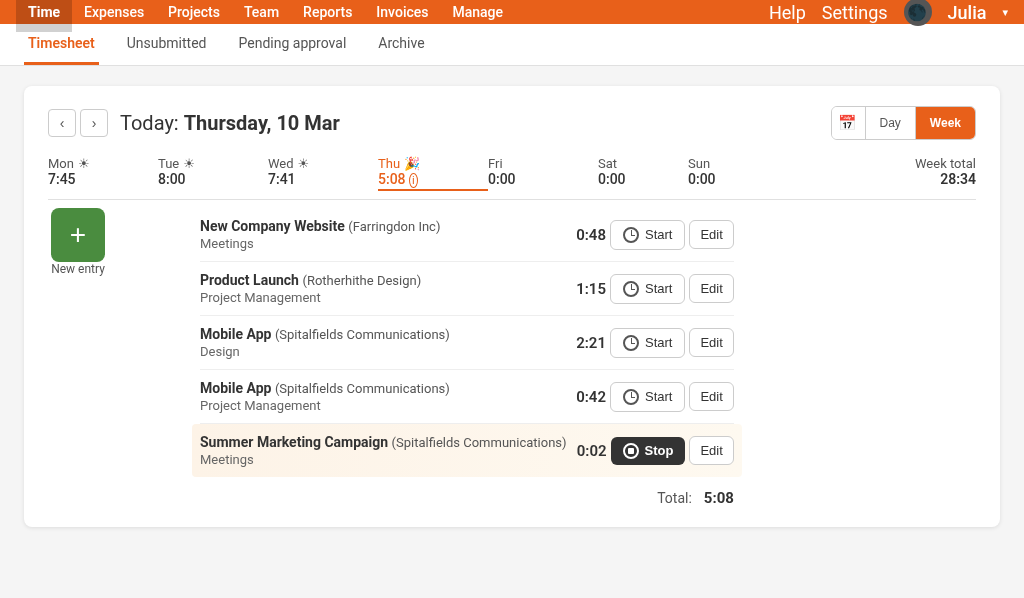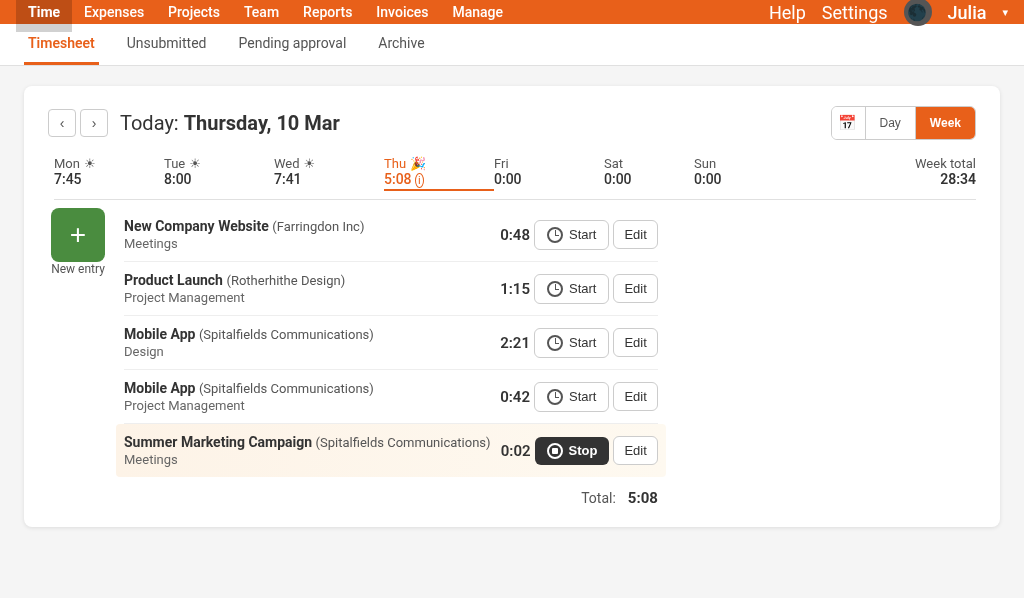--- a/index.html
+++ b/index.html
@@ -163,21 +163,20 @@
     }
     .view-btn:last-child { border-left: 1px solid #ccc; }
 
     
     .days-row {
       display: grid;
       grid-template-columns: 110px 110px 110px 110px 110px 90px 90px 1fr;
       border-bottom: 1px solid #e0e0e0;
       padding-bottom: 8px;
       margin-bottom: 8px;
-      margin-left: 6px;
     }
     .day-cell {
       display: flex;
       flex-direction: column;
     }
     .day-label {
       font-size: 13px;
       color: #555;
       display: flex;
       align-items: center;
@@ -226,20 +225,21 @@
     }
     .new-entry-label {
       font-size: 12px;
       color: #555;
       margin-top: 0;
       text-align: right;
     }
 
     
     .entries-area {
+      margin-left: 76px;
     }
 
     
     .entry-row {
       display: flex;
       align-items: center;
       padding: 10px 0;
       border-bottom: 1px solid #eee;
     }
     .entry-row.running {

